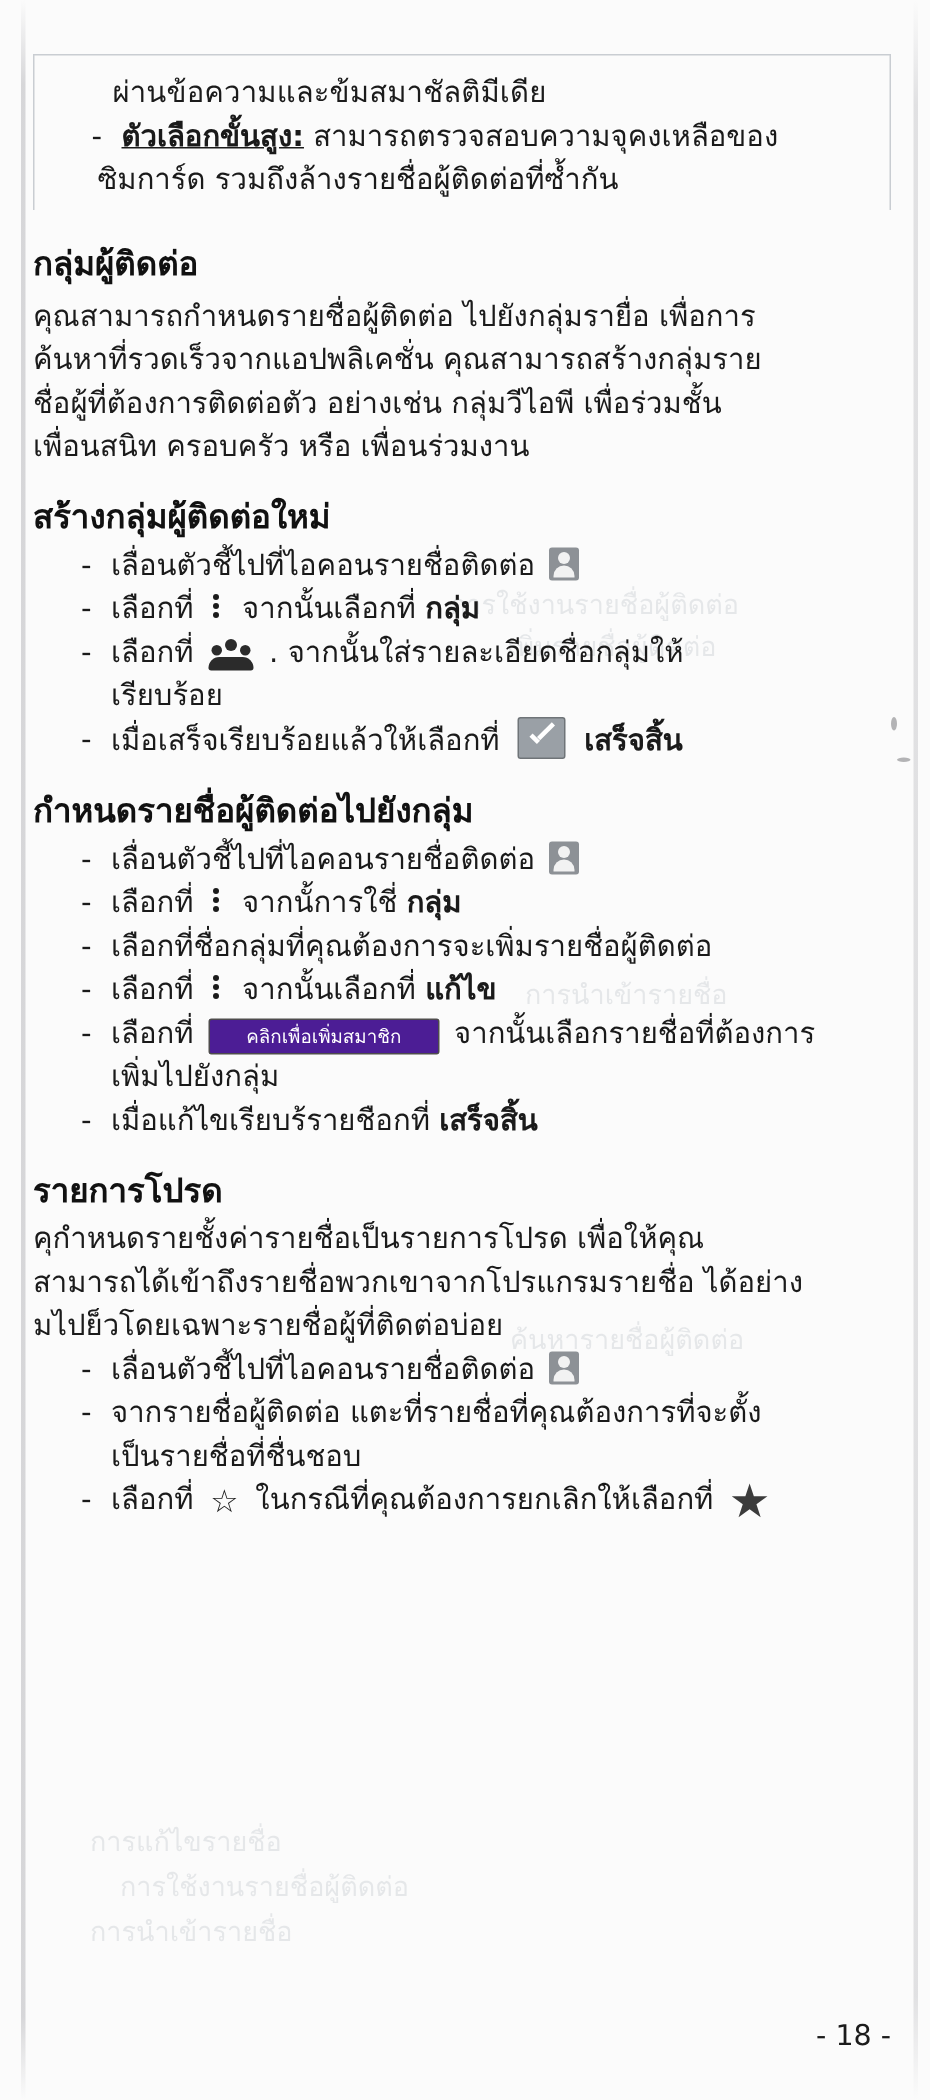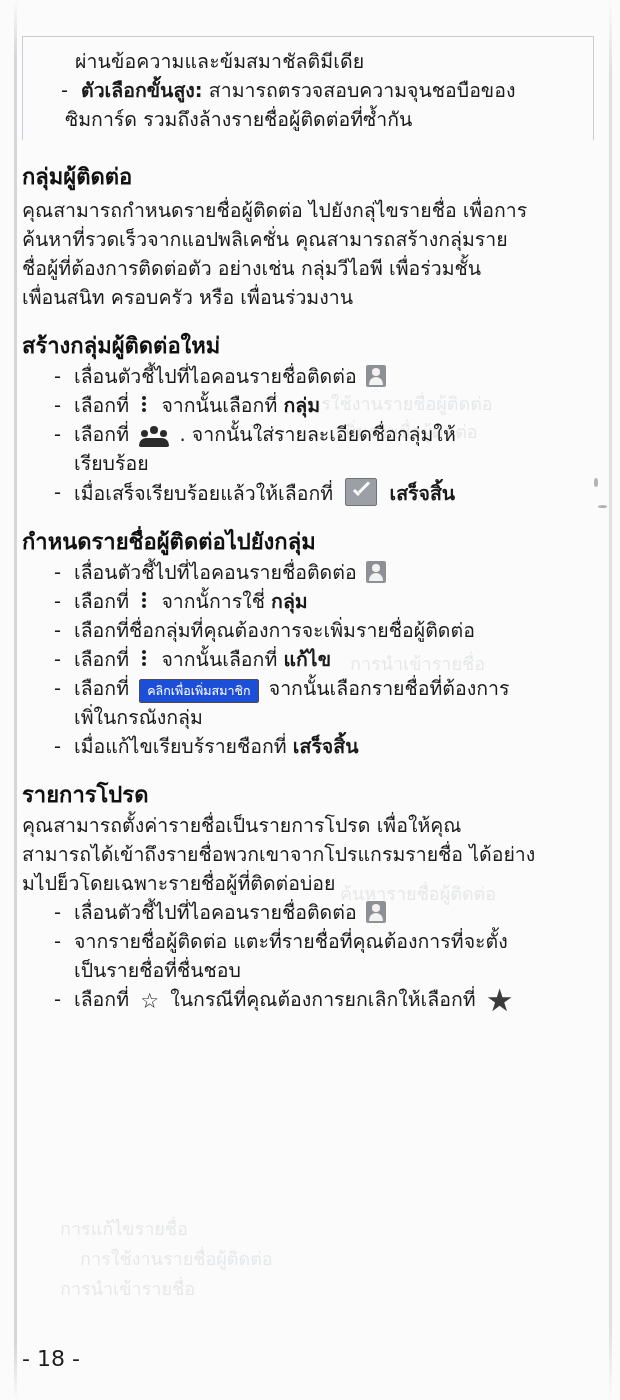--- a/index.html
+++ b/index.html
@@ -106,20 +106,21 @@
   }
   .cont-line {
     padding-left: 52px;
     font-size: 19.5px;
     line-height: 29px;
   }
   .bold {
     font-weight: bold;
   }
   .underline {
+    text-decoration: underline;
     margin-top: 48px;
   }
   
   .icon-contact {
     display: inline-block;
     vertical-align: -4px;
     width: 20px;
     height: 22px;
     background: #8d9196;
     border-radius: 2px;
@@ -218,25 +219,25 @@
     left: 11px;
     top: 7px;
     width: 14px;
     height: 3px;
     background: #ffffff;
     transform: rotate(-45deg);
   }
   .chip-button {
     display: inline-block;
     vertical-align: 0px;
-    background: #1d4ed8;
+    background: #4c1d95;
     color: #ffffff;
     font-size: 12.5px;
     line-height: 20px;
-    padding: 1px 7px;
+    padding: 1px 24px;
     border-radius: 2px;
     border: 1px solid #4e4c4c;
     margin: 0 4px;
     white-space: nowrap;
   }
   .icon-star-outline {
     display: inline-block;
     vertical-align: -2px;
     font-size: 21px;
     line-height: 21px;
@@ -249,22 +250,22 @@
     font-size: 31px;
     line-height: 26px;
     margin: 0 4px;
     color: #3b3b3b;
   }
   .footer {
     position: absolute;
     left: 0;
     top: 1310px;
     width: 572px;
-    text-align: left;
-    font-size: 22px;
+    text-align: right;
+    font-size: 19px;
     color: #1b1b1b;
   }
   
   .ghost {
     position: absolute;
     color: rgba(120,130,140,0.16);
     font-size: 18px;
     line-height: 28px;
     pointer-events: none;
     user-select: none;
@@ -294,28 +295,28 @@
   <div class="speck" style="left:594px; top:478px; width:4px; height:9px;"></div>
   <div class="speck" style="left:598px; top:505px; width:9px; height:3px;"></div>
 
   <div class="content">
 
     <div class="topbox">
       <div class="body-text indent-1">ผ่านข้อความและข้มสมาชัลติมีเดีย</div>
       <ul class="bullets">
         <li>
           <span class="dash">-</span>
-          <span class="underline bold">ตัวเลือกขั้นสูง:</span><span> สามารถตรวจสอบความจุนชอบือของ</span>
+          <span class="underline bold">ตัวเลือกขั้นสูง:</span><span> สามารถตรวจสอบความจุคงเหลือของ</span>
         </li>
       </ul>
       <div class="cont-line" style="padding-left:36px;">ซิมการ์ด รวมถึงล้างรายชื่อผู้ติดต่อที่ซ้ำกัน</div>
     </div>
 
     <div class="h-section">กลุ่มผู้ติดต่อ</div>
-    <div class="para">คุณสามารถกำหนดรายชื่อผู้ติดต่อ ไปยังกลุ่ไขรายชื่อ เพื่อการ</div>
+    <div class="para">คุณสามารถกำหนดรายชื่อผู้ติดต่อ ไปยังกลุ่มรายื่อ เพื่อการ</div>
     <div class="para">ค้นหาที่รวดเร็วจากแอปพลิเคชั่น คุณสามารถสร้างกลุ่มราย</div>
     <div class="para">ชื่อผู้ที่ต้องการติดต่อตัว อย่างเช่น กลุ่มวีไอพี เพื่อร่วมชั้น</div>
     <div class="para">เพื่อนสนิท ครอบครัว หรือ เพื่อนร่วมงาน</div>
 
     <div class="h-sub">สร้างกลุ่มผู้ติดต่อใหม่</div>
     <ul class="bullets">
       <li>
         <span class="dash">-</span>
         <span>เลื่อนตัวชี้ไปที่ไอคอนรายชื่อติดต่อ</span>
         <span class="icon-contact"></span>
@@ -366,30 +367,30 @@
         <span class="icon-kebab"><i></i><i></i><i></i></span>
         <span>จากนั้นเลือกที่</span>
         <span class="bold">แก้ไข</span>
       </li>
       <li>
         <span class="dash">-</span>
         <span>เลือกที่</span>
         <span class="chip-button">คลิกเพื่อเพิ่มสมาชิก</span>
         <span>จากนั้นเลือกรายชื่อที่ต้องการ</span>
       </li>
-      <li style="list-style:none; padding-left:52px;">เพิ่ในกรณังกลุ่ม</li>
+      <li style="list-style:none; padding-left:52px;">เพิ่มไปยังกลุ่ม</li>
       <li>
         <span class="dash">-</span>
         <span>เมื่อแก้ไขเรียบร้รายชือกที่</span>
         <span class="bold">เสร็จสิ้น</span>
       </li>
     </ul>
 
     <div class="h-sub">รายการโปรด</div>
-    <div class="para">คุณสามารถตั้งค่ารายชื่อเป็นรายการโปรด   เพื่อให้คุณ</div>
+    <div class="para">คุกำหนดรายชั้งค่ารายชื่อเป็นรายการโปรด   เพื่อให้คุณ</div>
     <div class="para">สามารถได้เข้าถึงรายชื่อพวกเขาจากโปรแกรมรายชื่อ ได้อย่าง</div>
     <div class="para">มไปย็วโดยเฉพาะรายชื่อผู้ที่ติดต่อบ่อย</div>
     <ul class="bullets">
       <li>
         <span class="dash">-</span>
         <span>เลื่อนตัวชี้ไปที่ไอคอนรายชื่อติดต่อ</span>
         <span class="icon-contact"></span>
       </li>
       <li>
         <span class="dash">-</span>

